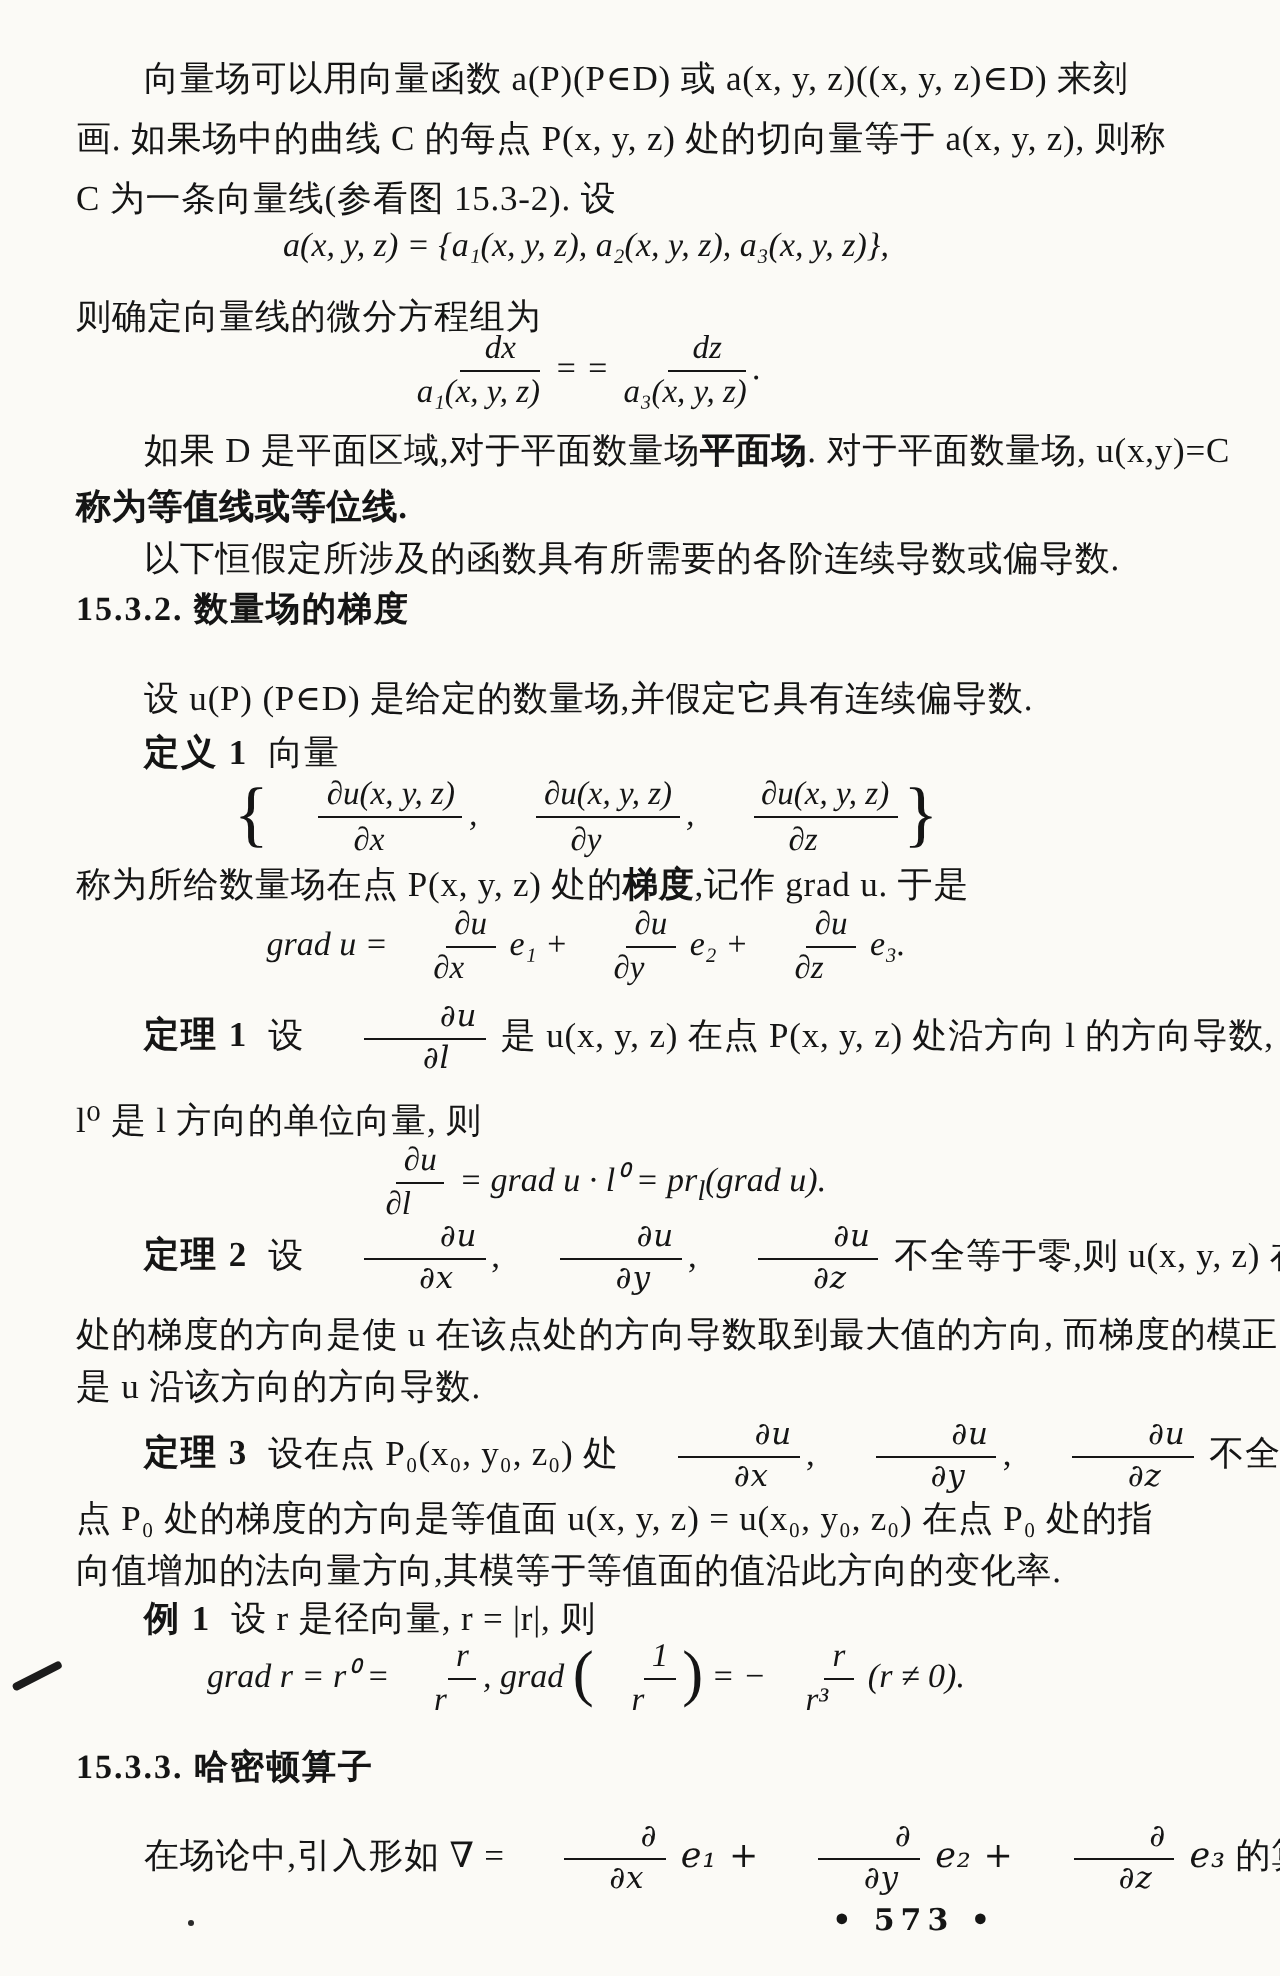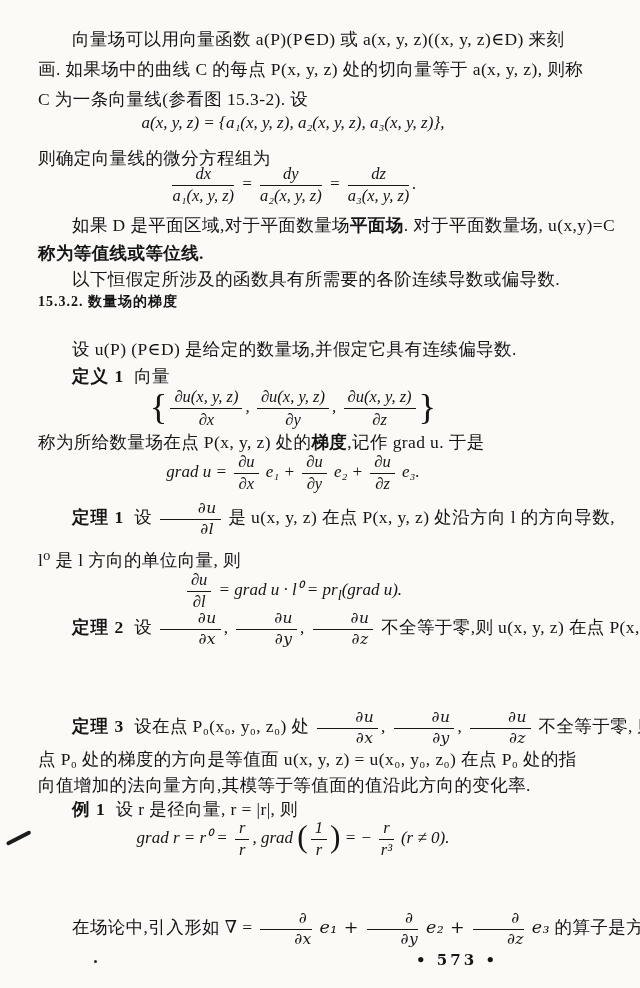--- a/index.html
+++ b/index.html
@@ -28,28 +28,28 @@
     font-family:Liberation Serif, serif;
     font-style:italic;
     font-size:17px;
     white-space:nowrap;
   }
   .frac{
     display:inline-block;vertical-align:middle;
     text-align:center;line-height:1.12;
     margin:0 3px;font-size:16.5px;
   }
-  .frac .num{display:block;border-bottom:1.4px solid #161616;padding:0 4px 1.5px;}
+  .frac .num{display:block;border-bottom:1.4px solid #161616;padding:0 4px 1.5px;margin-left:22px;}
   .frac .den{display:block;padding-top:1.5px;}
   .frac-inline{font-size:15.5px;vertical-align:middle;}
   .brace{font-size:215%;font-style:normal;vertical-align:middle;font-weight:normal;position:relative;top:-2px;}
   .paren{font-size:185%;font-style:normal;vertical-align:middle;position:relative;top:-2px;}
   .heading{
     position:absolute;left:38px;
-    font-size:14px;font-weight:bold;
+    font-size:17px;font-weight:bold;
     letter-spacing:1px;
     font-family:"Liberation Serif","DejaVu Serif",serif;
   }
   .page-number{
     position:absolute;top:951px;right:88px;
     font-size:15px;font-weight:bold;letter-spacing:3px;
     font-family:"DejaVu Serif",serif;
     margin-left:40px;
   }
   .pen-mark{
@@ -71,21 +71,20 @@
   <div class="line" style="top:57px">画. 如果场中的曲线 C 的每点 P(x, y, z) 处的切向量等于 a(x, y, z), 则称</div>
   <div class="line" style="top:87px">C 为一条向量线(参看图 15.3-2). 设</div>
 
   <div class="eq-line" style="top:113px">a(x, y, z) = {a₁(x, y, z),  a₂(x, y, z),  a₃(x, y, z)},</div>
 
   <div class="line" style="top:146px">则确定向量线的微分方程组为</div>
 
   <div class="eq-line" style="top:165px">
     <span class="frac"><span class="num">dx</span><span class="den">a₁(x, y, z)</span></span>
     <span>=</span>
-    <span class="frac"><span class="num">dy</span><span class="den">a₂(x, y, z)</span></span>
     <span>=</span>
     <span class="frac"><span class="num">dz</span><span class="den">a₃(x, y, z)</span></span><span>.</span>
   </div>
 
   <div class="line ind" style="top:213px"><span>如果 D 是平面区域,对于平面数量场</span><span class="b">平面场</span><span>. 对于平面数量场, u(x,y)=C</span></div>
   <div class="line ind" style="top:267px">以下恒假定所涉及的函数具有所需要的各阶连续导数或偏导数.</div>
 
   <div class="line b" style="top:241px">称为等值线或等位线.</div>
 
   <div class="heading" style="top:293px">15.3.2. 数量场的梯度</div>
@@ -120,40 +119,43 @@
   <div class="eq-line" style="top:571px">
     <span class="frac"><span class="num">∂u</span><span class="den">∂l</span></span>
     <span>= grad u · l⁰ = pr</span><sub>l</sub><span>(grad u).</span>
   </div>
 
   <div class="line ind" style="top:610px"><span class="lbl">定理 2</span><span>设</span>
     <span class="frac frac-inline m"><span class="num">∂u</span><span class="den">∂x</span></span><span>,</span>
     <span class="frac frac-inline m"><span class="num">∂u</span><span class="den">∂y</span></span><span>,</span>
     <span class="frac frac-inline m"><span class="num">∂u</span><span class="den">∂z</span></span>
     <span>不全等于零,则 u(x, y, z) 在点 P(x, y, z)</span></div>
+  <div class="line" style="top:655px">处的梯度的方向是使 u 在该点处的方向导数取到最大值的方向, 而梯度的模正</div>
+  <div class="line" style="top:681px">是 u 沿该方向的方向导数.</div>
 
   <div class="line ind" style="top:709px"><span class="lbl">定理 3</span><span>设在点 P₀(x₀, y₀, z₀) 处</span>
     <span class="frac frac-inline m"><span class="num">∂u</span><span class="den">∂x</span></span><span>,</span>
     <span class="frac frac-inline m"><span class="num">∂u</span><span class="den">∂y</span></span><span>,</span>
     <span class="frac frac-inline m"><span class="num">∂u</span><span class="den">∂z</span></span>
     <span>不全等于零, 则 u 在</span></div>
   <div class="line" style="top:773px">向值增加的法向量方向,其模等于等值面的值沿此方向的变化率.</div>
   <div class="line" style="top:747px">点 P₀ 处的梯度的方向是等值面 u(x, y, z) = u(x₀, y₀, z₀) 在点 P₀ 处的指</div>
 
   <div class="line ind" style="top:797px"><span class="lbl">例 1</span><span>设 r 是径向量, r = |r|, 则</span></div>
 
   <div class="eq-line" style="top:819px">
     <span>grad r = r⁰ =</span>
     <span class="frac"><span class="num">r</span><span class="den">r</span></span><span>,  grad</span>
     <span class="paren">(</span><span class="frac"><span class="num">1</span><span class="den">r</span></span><span class="paren">)</span>
     <span>= −</span>
     <span class="frac"><span class="num">r</span><span class="den">r³</span></span>
     <span>(r ≠ 0).</span>
   </div>
 
+  <div class="heading" style="top:872px">15.3.3. 哈密顿算子</div>
 
   <div class="line ind" style="top:910px"><span>在场论中,引入形如 ∇ =</span>
     <span class="frac frac-inline m"><span class="num">∂</span><span class="den">∂x</span></span>
     <span class="m">e₁ +</span>
     <span class="frac frac-inline m"><span class="num">∂</span><span class="den">∂y</span></span>
     <span class="m">e₂ +</span>
     <span class="frac frac-inline m"><span class="num">∂</span><span class="den">∂z</span></span>
     <span class="m">e₃</span>
     <span>的算子是方便的.</span></div>
 

